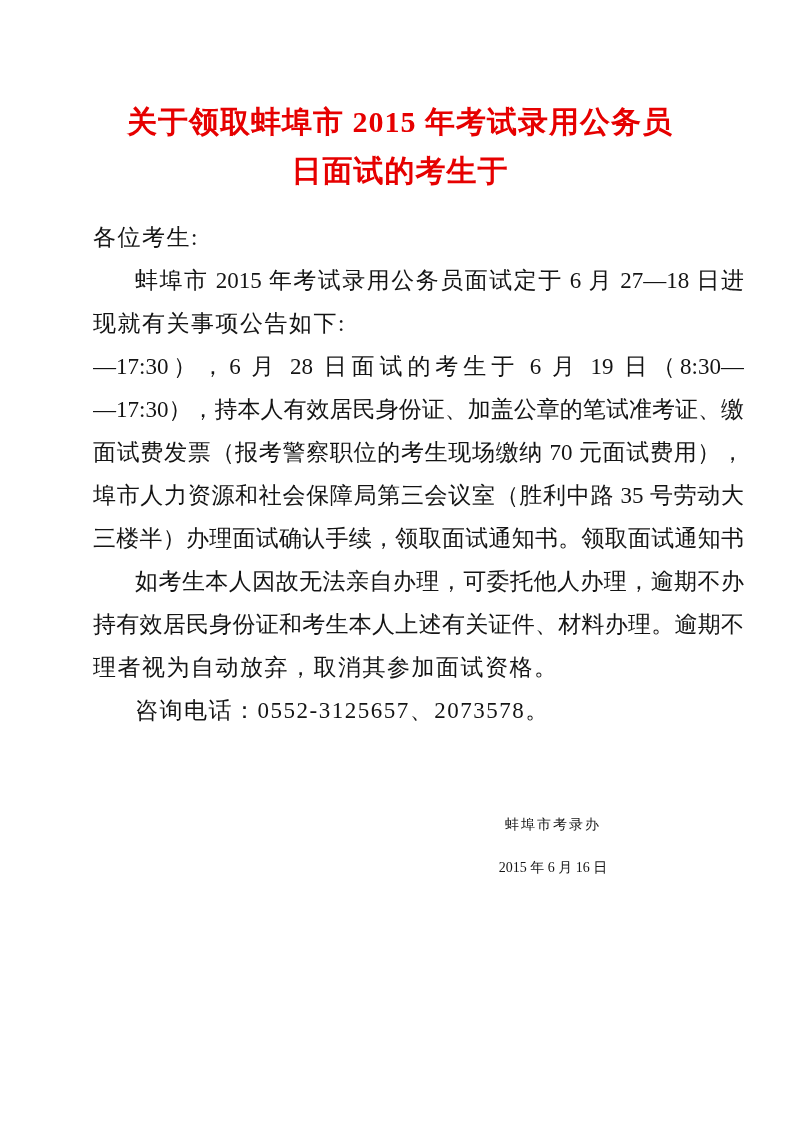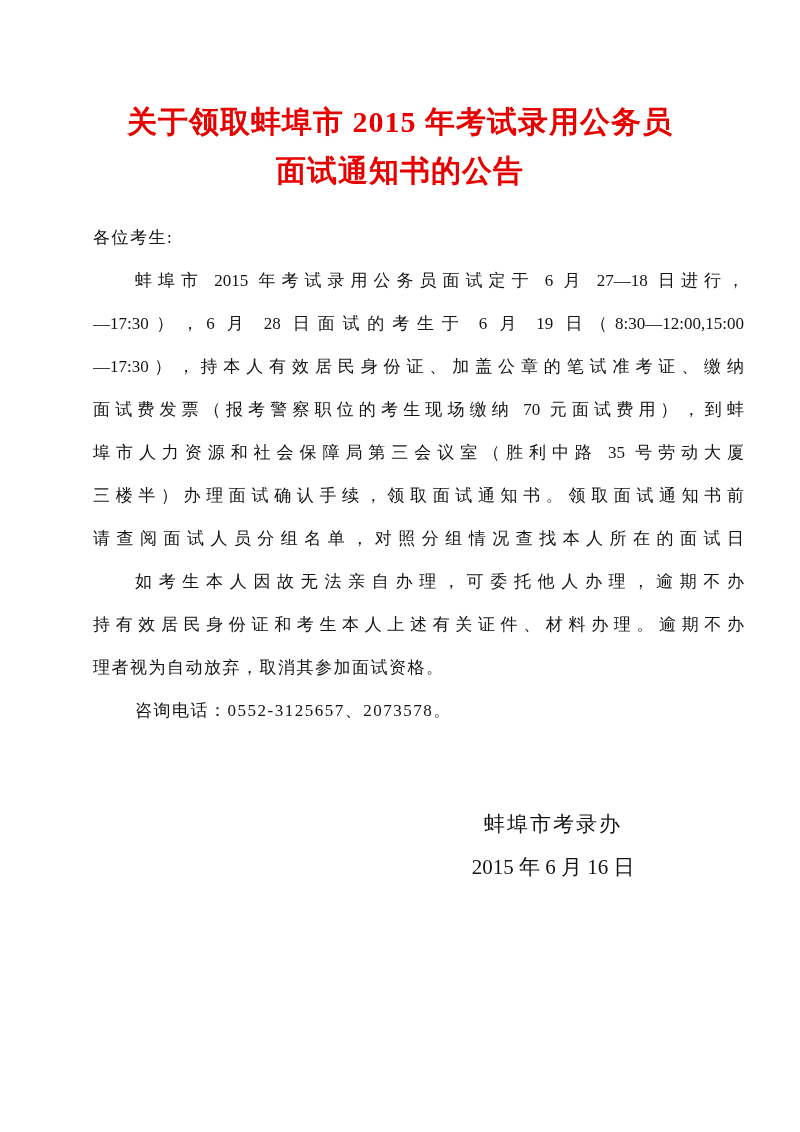--- a/index.html
+++ b/index.html
@@ -28,67 +28,67 @@
     font-size: 30px;
     line-height: 49px;
     letter-spacing: 1px;
   }
   .title .t-line {
     display: block;
     text-align: center;
   }
   .body-text {
     margin: 21px 56px 0 93px; 
-    font-size: 17px;
+    font-size: 23px;
     line-height: 43px;
   }
   .ln {
     height: 43px;
     overflow: hidden;
     letter-spacing: 1.5px;
     text-align: left;
   }
   .ln.stretch {
     letter-spacing: 0;
     text-align: justify;
     text-align-last: justify;
   }
   .ln.indent {
     padding-left: 42px; 
   }
   .signature-block {
     margin: 71px 0 0 403px;
     width: 300px;
     text-align: center;
-    font-size: 21px;
+    font-size: 14px;
     line-height: 43px;
   }
   .signature-block .sig-name {
     letter-spacing: 2px;
   }
 </style>
 </head>
 <body>
 
 <div class="page">
 
   <h1 class="title">
     <span class="t-line">关于领取蚌埠市 2015 年考试录用公务员</span>
-    <span class="t-line">面试通知书的公告</span>
+    <span class="t-line">日面试的考生于</span>
   </h1>
 
   <div class="body-text">
     <div class="ln">各位考生:</div>
     <div class="ln indent stretch">蚌埠市 2015 年考试录用公务员面试定于 6 月 27—18 日进行，</div>
+    <div class="ln">现就有关事项公告如下:</div>
     <div class="ln stretch">—17:30），6 月 28 日面试的考生于 6 月 19 日（8:30—12:00,15:00</div>
     <div class="ln stretch">—17:30），持本人有效居民身份证、加盖公章的笔试准考证、缴纳</div>
     <div class="ln stretch">面试费发票（报考警察职位的考生现场缴纳 70 元面试费用），到蚌</div>
     <div class="ln stretch">埠市人力资源和社会保障局第三会议室（胜利中路 35 号劳动大厦</div>
     <div class="ln stretch">三楼半）办理面试确认手续，领取面试通知书。领取面试通知书前</div>
-    <div class="ln stretch">请查阅面试人员分组名单，对照分组情况查找本人所在的面试日</div>
     <div class="ln indent stretch">如考生本人因故无法亲自办理，可委托他人办理，逾期不办</div>
     <div class="ln stretch">持有效居民身份证和考生本人上述有关证件、材料办理。逾期不办</div>
     <div class="ln">理者视为自动放弃，取消其参加面试资格。</div>
     <div class="ln indent">咨询电话：0552-3125657、2073578。</div>
   </div>
 
   <div class="signature-block">
     <div class="sig-name">蚌埠市考录办</div>
     <div class="sig-date">2015 年 6 月 16 日</div>
   </div>

